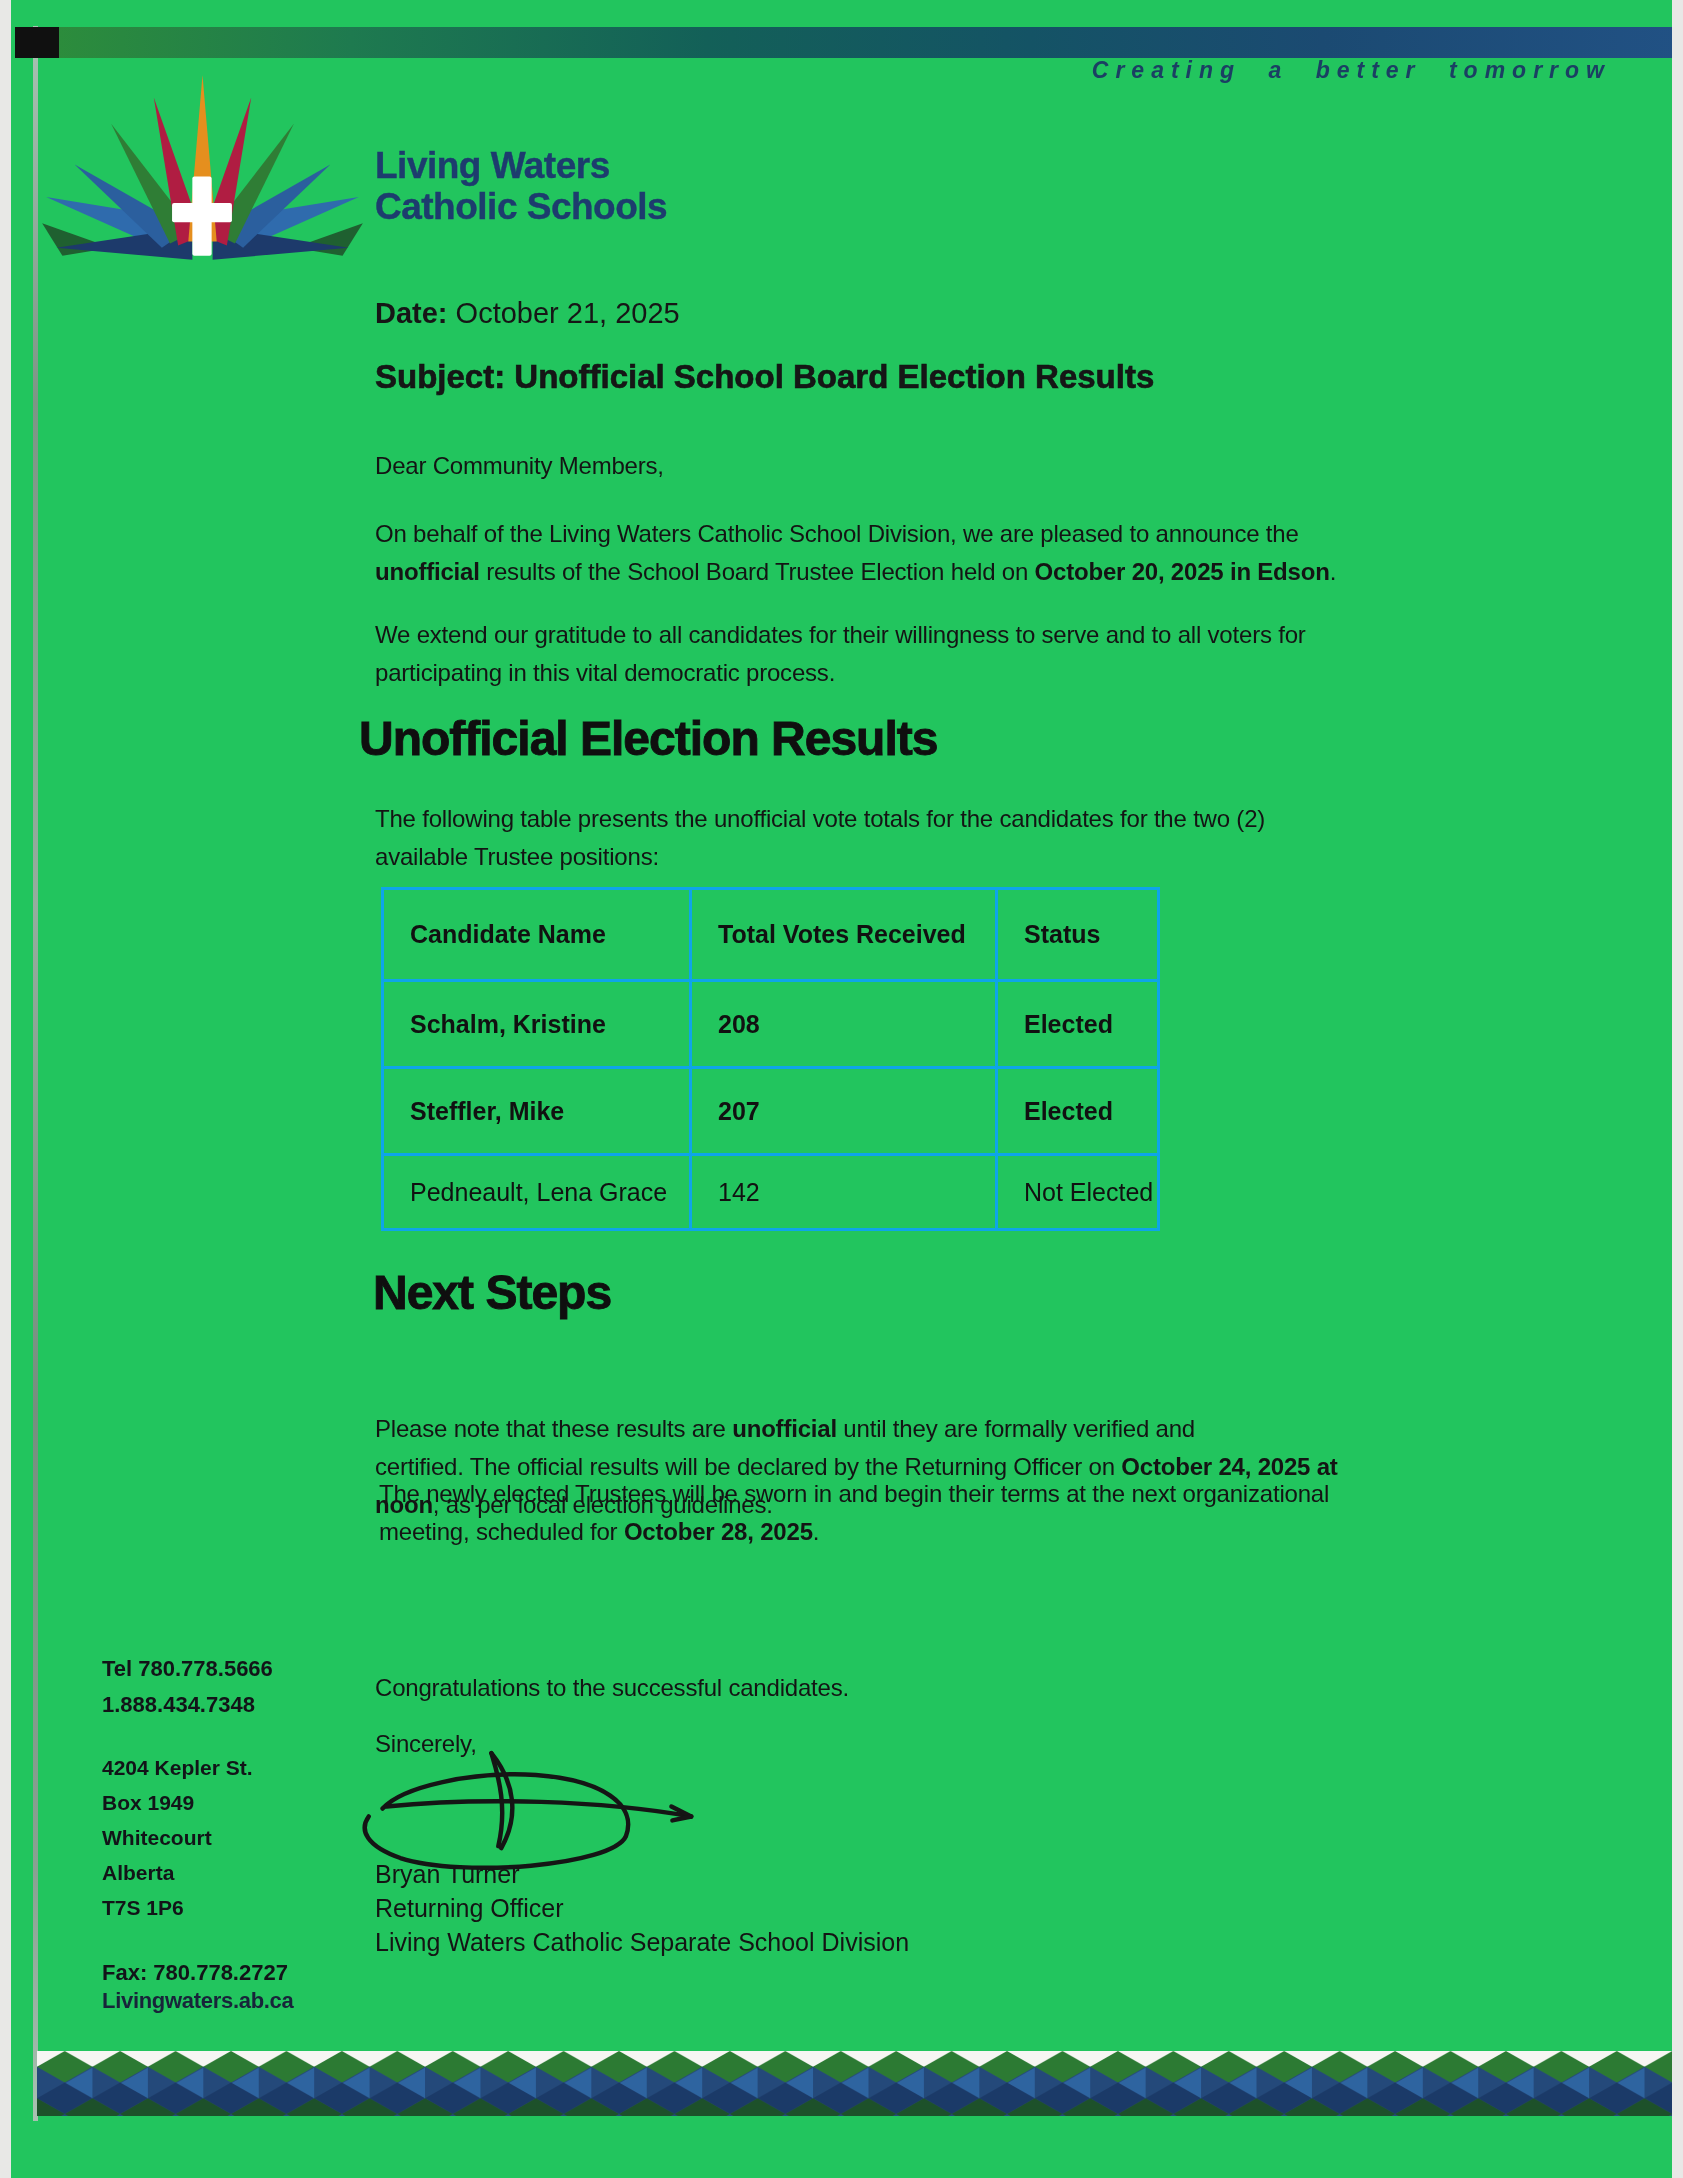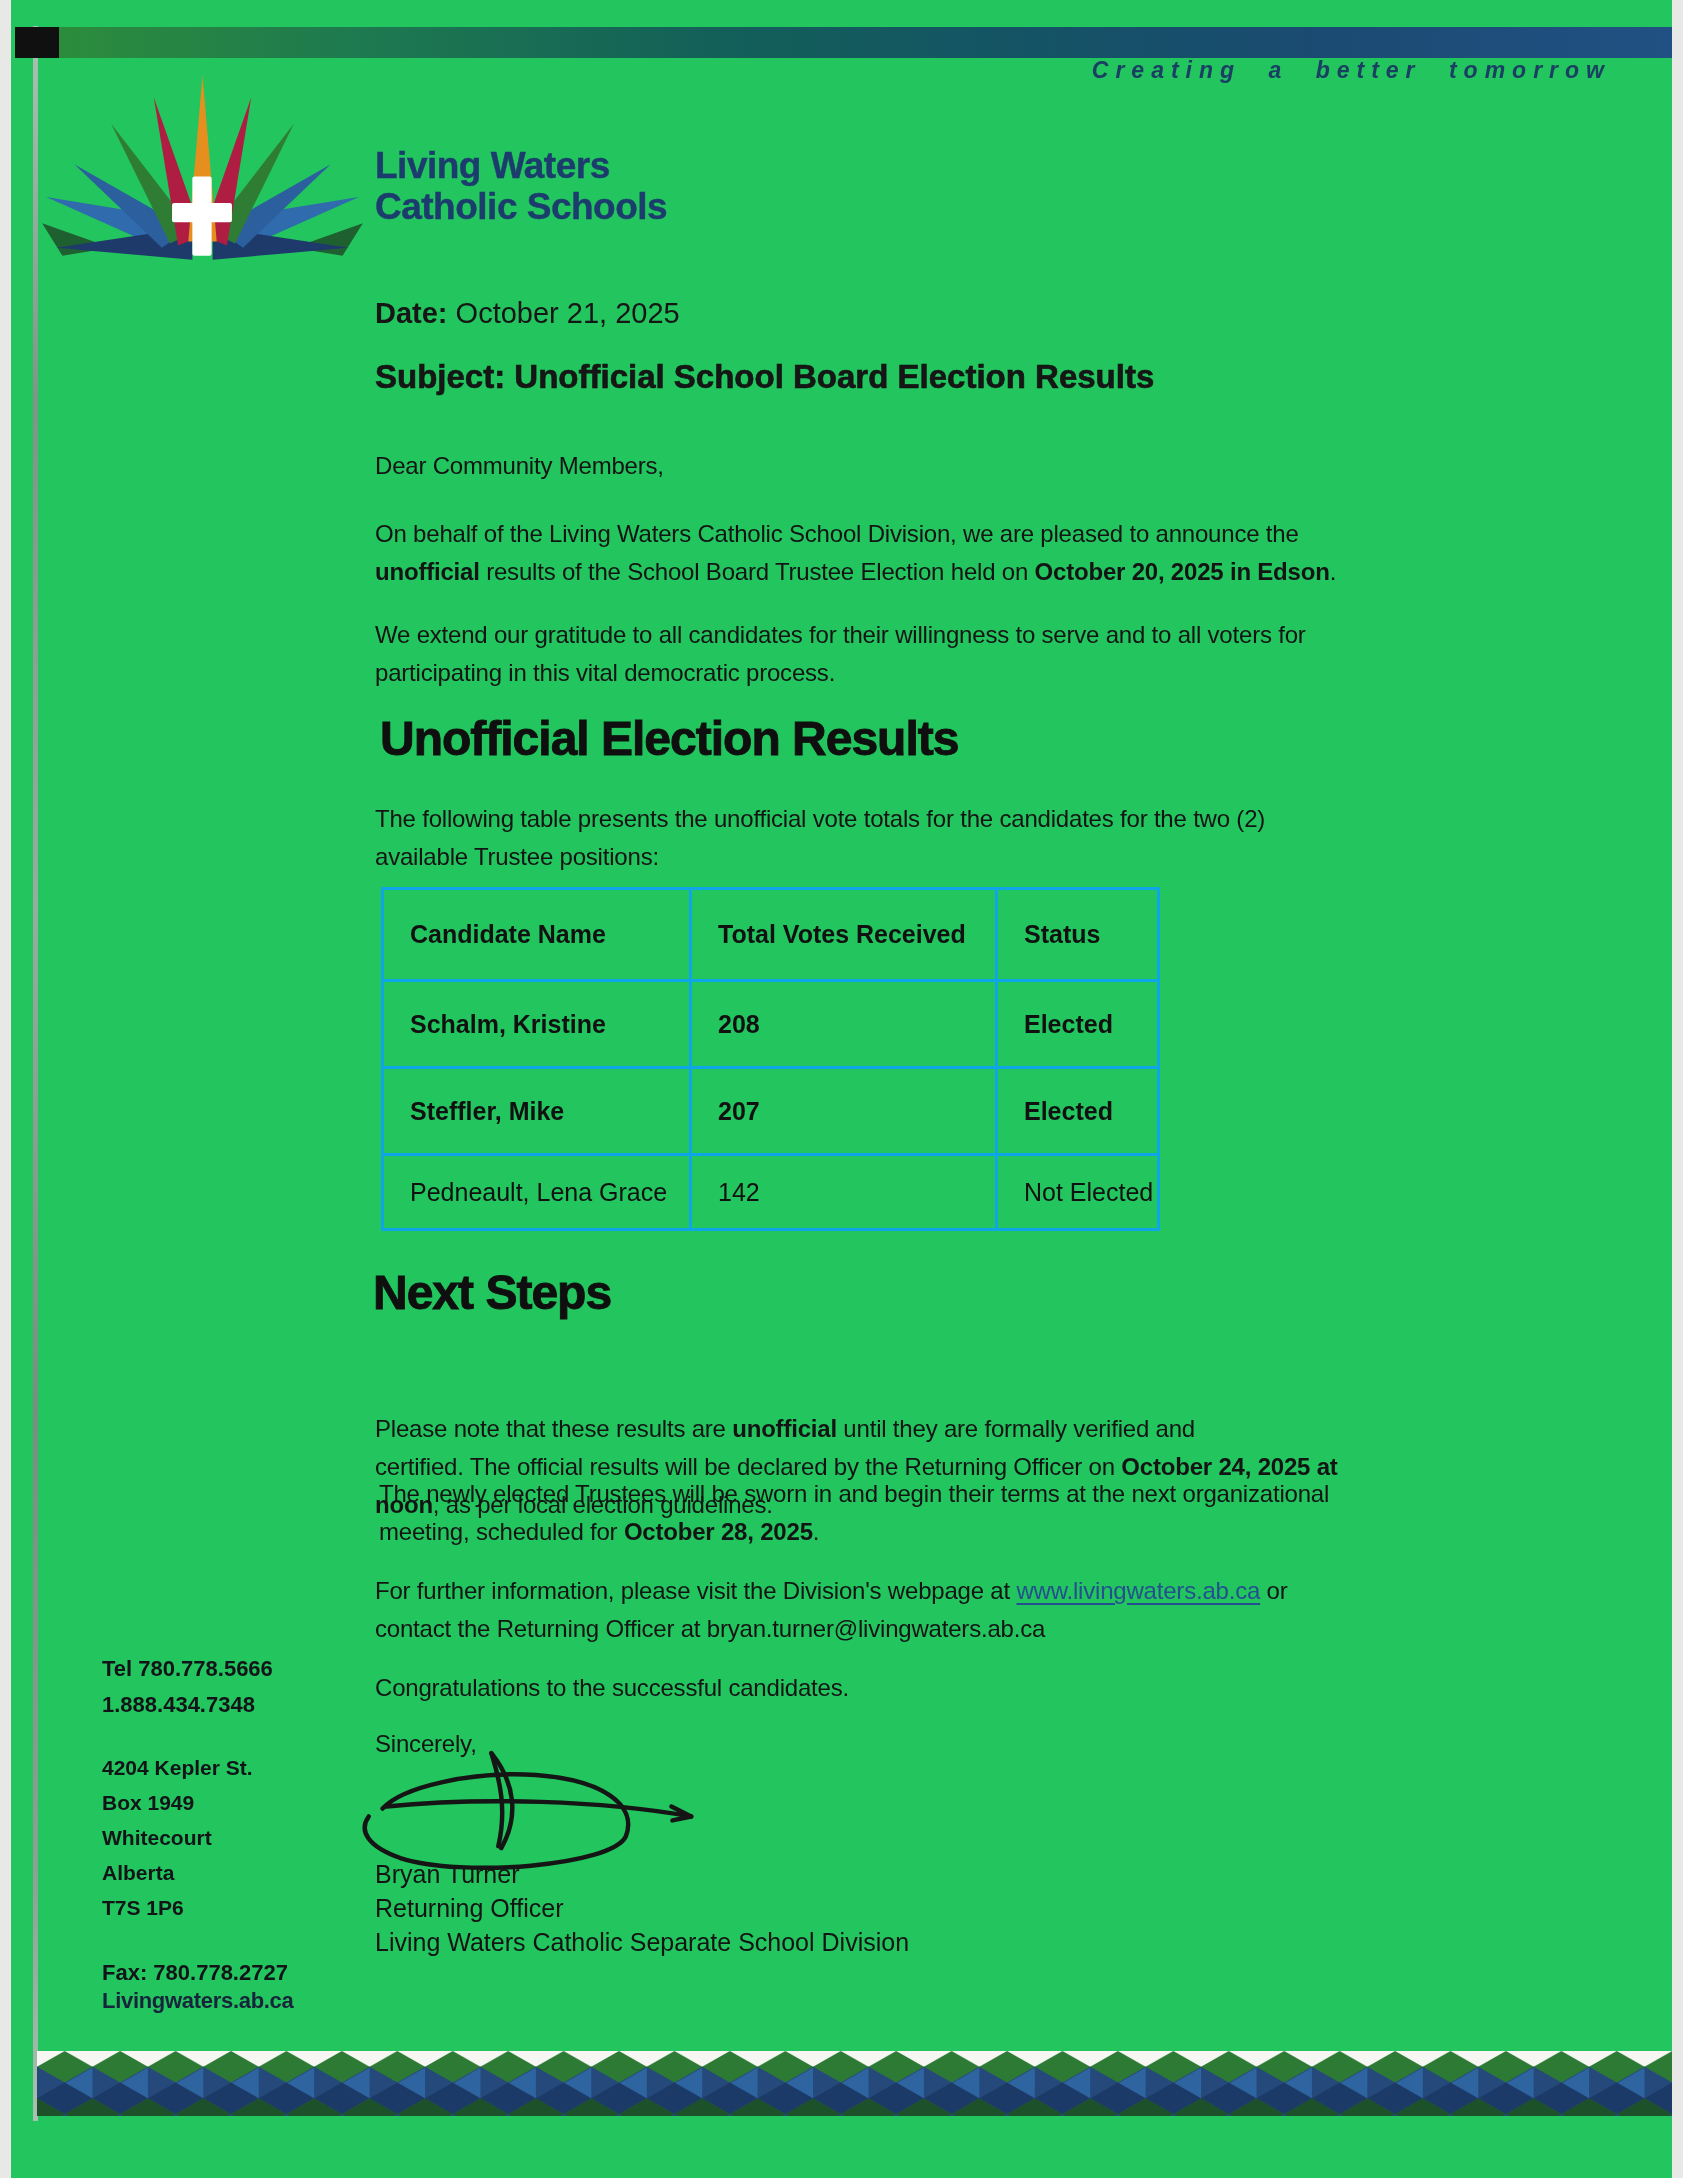--- a/index.html
+++ b/index.html
@@ -26,21 +26,21 @@
   .abs{position:absolute;}
   .body-text{font-size:24px;line-height:38px;letter-spacing:-0.2px;color:#141414;}
   .para{white-space:pre-line;}
   .b{font-weight:bold;}
   .date-line{left:364px;top:297px;font-size:29px;}
   .subject-line{left:364px;top:358px;font-size:33px;font-weight:bold;-webkit-text-stroke:0.6px #111;}
   .salutation{left:364px;top:447px;}
   .p1{left:364px;top:515px;}
   .p2{left:364px;top:616px;}
   .h1{font-size:48px;font-weight:bold;color:#0f0f0f;letter-spacing:-1px;-webkit-text-stroke:0.9px #0f0f0f;}
-  .results-heading{left:369px;top:711px;}
+  .results-heading{left:348px;top:711px;}
   .results-intro{left:364px;top:800px;}
   .next-steps-heading{left:362px;top:1265px;}
   .ns1{left:364px;top:1410px;}
   .ns2{left:368px;top:1475px;}
   .ns3{left:364px;top:1572px;}
   .congrats{left:364px;top:1669px;text-align:center;}
   .closing{left:364px;top:1725px;}
   .doc-link{color:#24508f;text-decoration:underline;text-underline-offset:4px;text-decoration-thickness:2px;}
   
   .results-table{position:absolute;left:370px;top:887px;border-collapse:collapse;table-layout:fixed;}
@@ -146,22 +146,20 @@
     </tr>
   </tbody>
     </table>
 
   <div class="abs h1 next-steps-heading">Next Steps</div>
   <div class="abs body-text para ns1"><span>Please note that these results are </span><span class="b">unofficial</span><span> until they are formally verified and
 certified. The official results will be declared by the Returning Officer on </span><span class="b">October 24, 2025 at
 noon</span><span>, as per local election guidelines.</span></div>
   <div class="abs body-text para ns2"><span>The newly elected Trustees will be sworn in and begin their terms at the next organizational
 meeting, scheduled for </span><span class="b">October 28, 2025</span><span>.</span></div>
-  <div class="abs body-text para ns3"><span>For further information, please visit the Division's webpage at </span><a class="doc-link" href="#">www.livingwaters.ab.ca</a><span> or
-contact the Returning Officer at bryan.turner@livingwaters.ab.ca</span></div>
   <div class="abs body-text congrats">Congratulations to the successful candidates.</div>
   <div class="abs body-text closing">Sincerely,</div>
 
   <svg class="signature" viewBox="0 0 370 135" aria-hidden="true">
     <g fill="none" stroke="#151515" stroke-width="4.5" stroke-linecap="round">
       <path d="M 40,62 C 60,40 130,24 195,28 C 262,33 298,58 286,90 C 272,120 120,132 58,112 C 24,100 16,84 26,70"></path>
       <path d="M 150,6 C 158,32 166,62 157,100"></path>
       <path d="M 150,6 C 174,36 178,70 160,102"></path>
       <path d="M 44,60 C 140,50 262,54 352,70"></path>
       <path d="M 352,70 L 332,60"></path>

